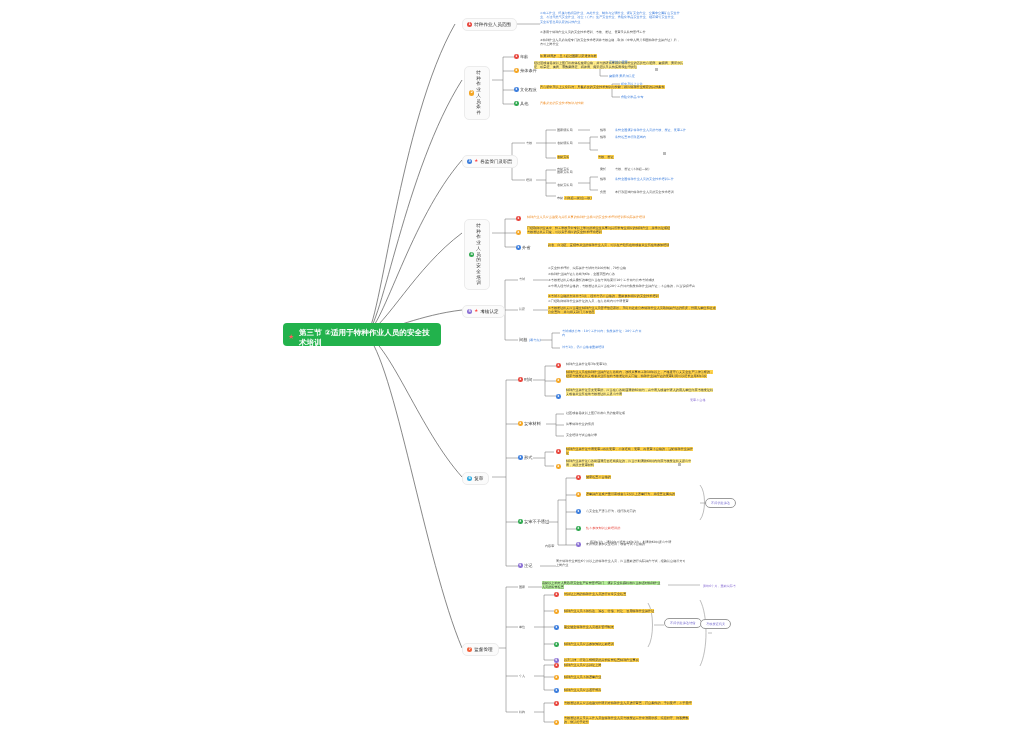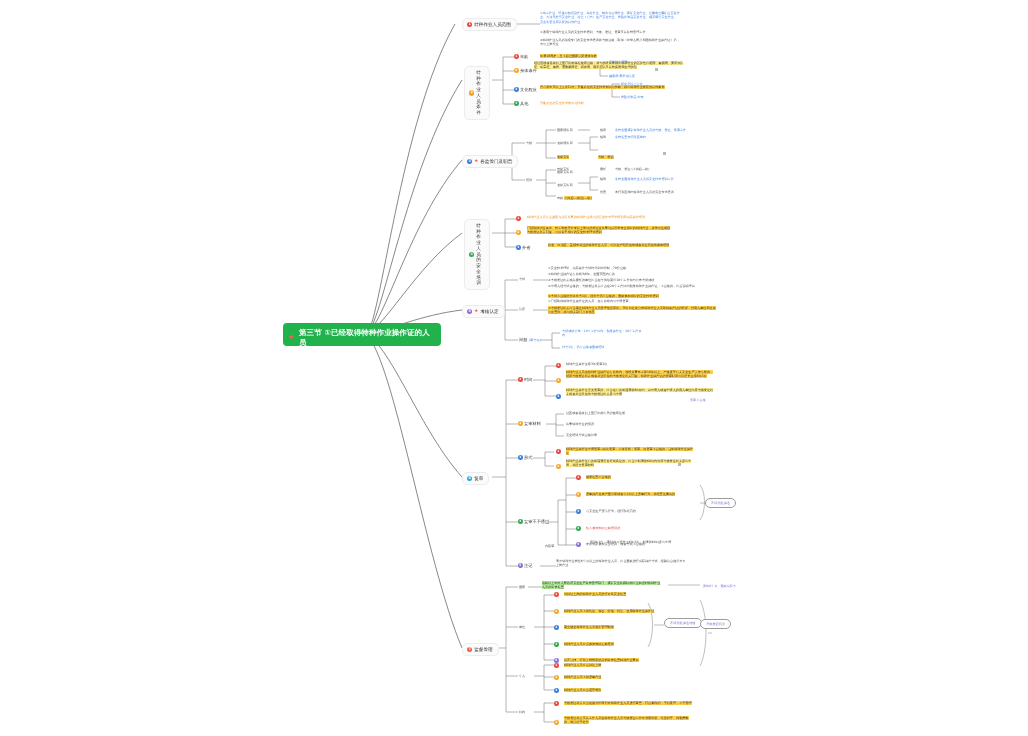--- a/index.html
+++ b/index.html
@@ -230,21 +230,21 @@
       <path d="M648,603 C654,612 654,638 648,647" stroke="#888"></path>
       <path d="M654,625 L664,625" stroke="#888"></path>
       <path d="M700,600 C708,615 708,650 700,666" stroke="#888"></path>
       <path d="M708,633 L712,633" stroke="#888"></path>
       <path d="M668,585 L700,585" stroke="#888"></path>
     </g>
   </svg>
 
   <div class="root-node" style="left:283px;top:323px;width:158px;height:23px;">
     <span class="root-star">★</span>
-    <div>第三节 ①已经取得特种作业操作证的人员</div>
+    <div>第三节 ②适用于特种作业人员的安全技术培训</div>
     <div>(6-7分)</div>
   </div>
 
   <div class="mnode" style="left:462px;top:18px;">
     <span class="bul" style="background:#e8453c">1</span>
     <span>特种作业人员范围</span>
   </div>
   <div class="leaf" style="left:540px;top:11px;width:140px;">
     <span class="b">①电工作业、焊接与热切割作业、高处作业、制冷与空调作业、煤矿安全作业、金属非金属矿山安全作业、石油天然气安全作业、冶金（有色）生产安全作业、危险化学品安全作业、烟花爆竹安全作业、安全监管总局认定的其他作业</span>
   </div>

